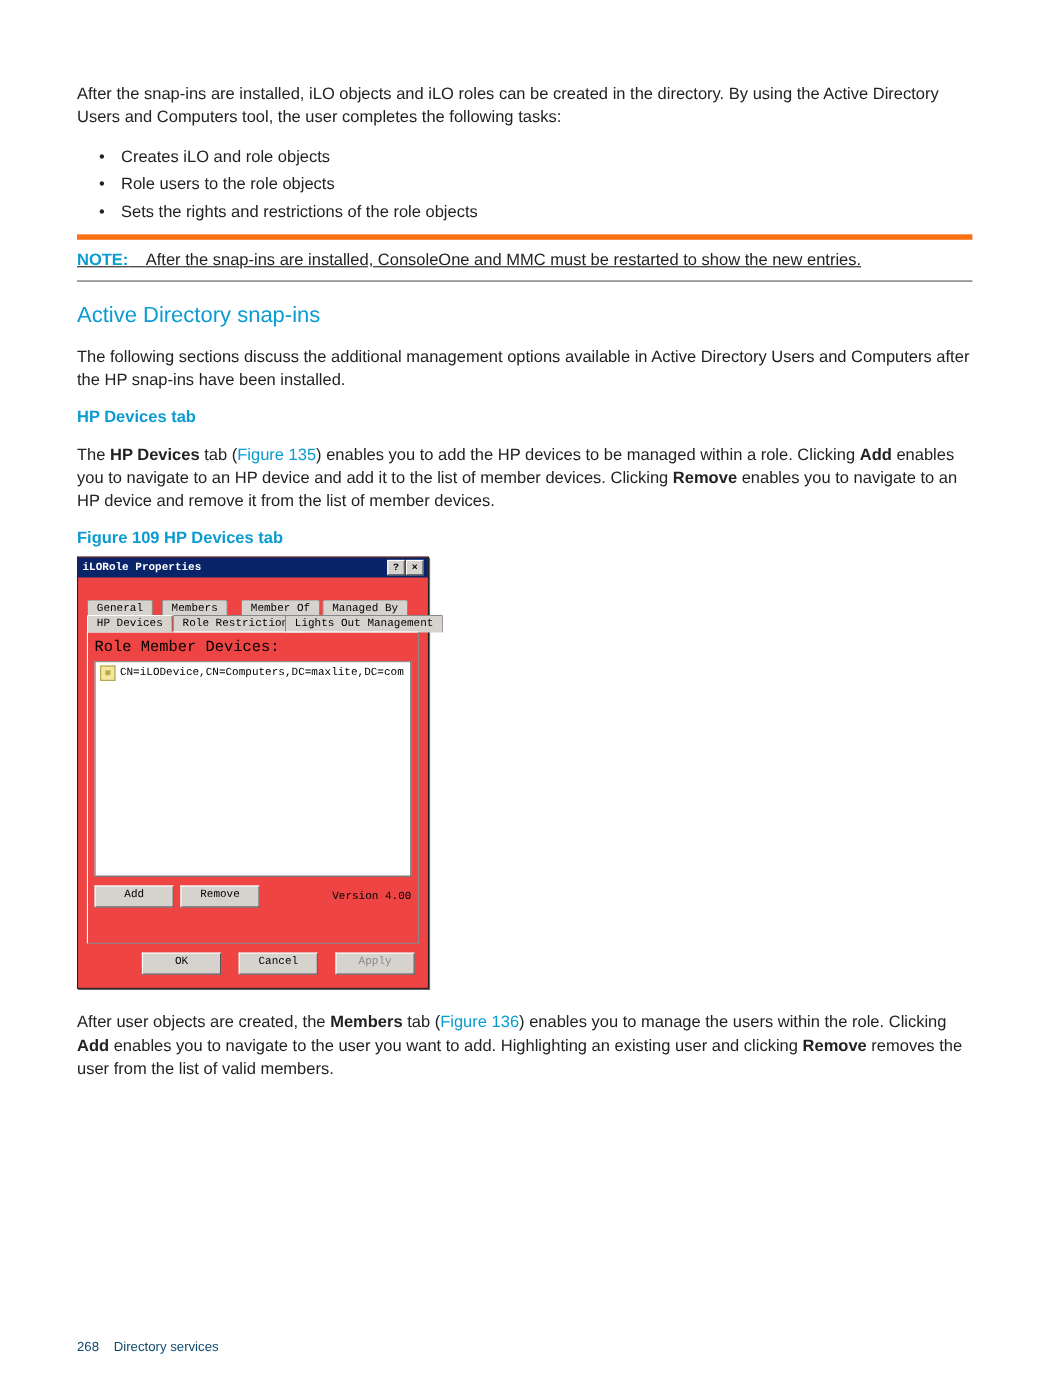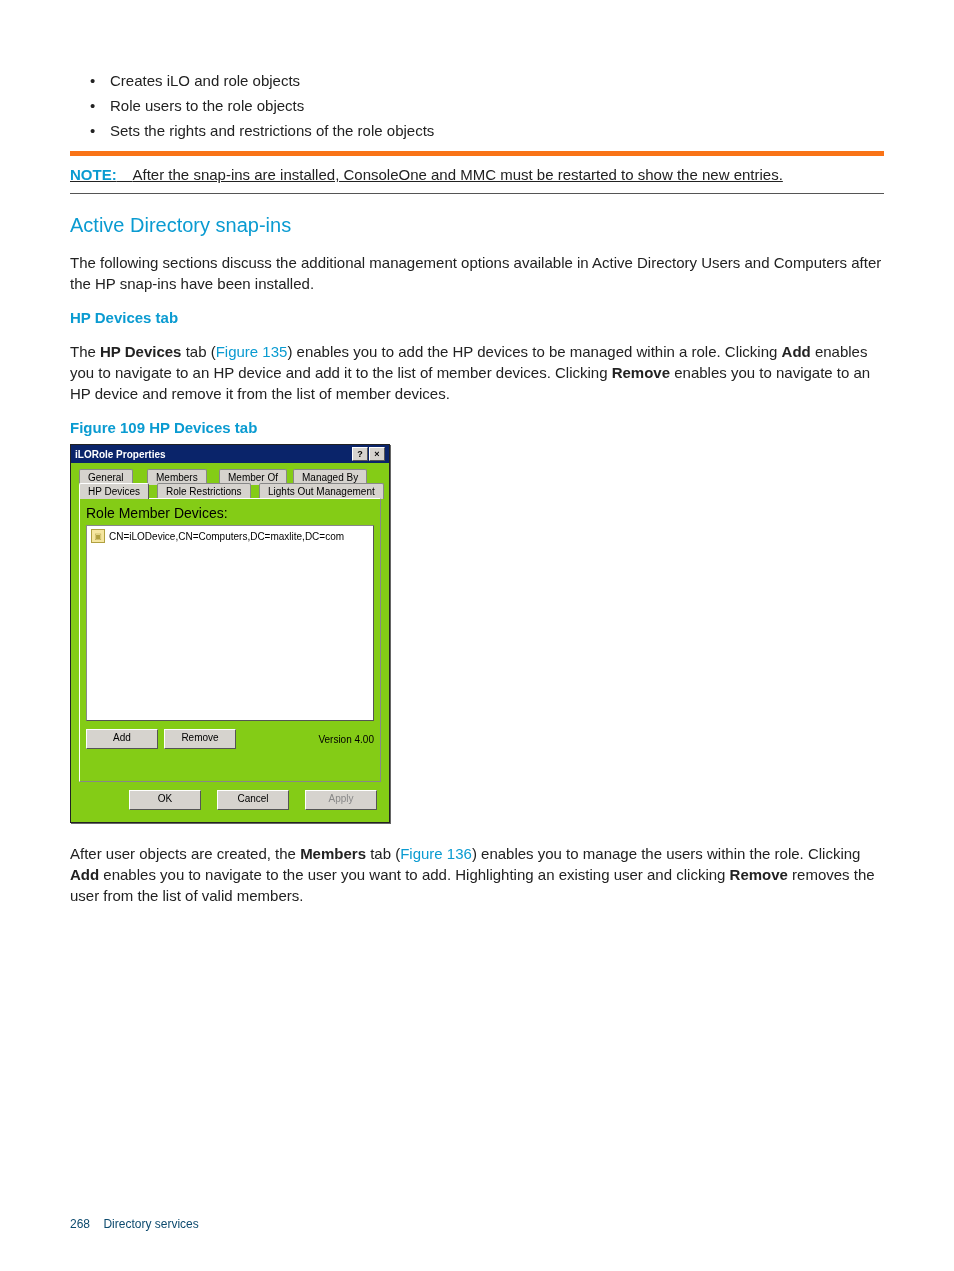--- a/index.html
+++ b/index.html
@@ -51,24 +51,24 @@
   .footer {
     position: absolute;
     bottom: 40px;
     left: 70px;
     font-size: 12px;
     color: #0c4a6e;
   }
   
   .dialog {
     width: 318px;
-    background: #84cc16;
+    background: #ef4444;
     border: 1px solid #222;
     box-shadow: 1px 1px 0 #666;
-    font-family: Liberation Sans, sans-serif;
+    font-family: Liberation Mono, monospace;
     font-size: 10px;
     color: #000;
     margin: 8px 0 20px 0;
   }
   .dlg-title {
     background: #0a246a;
     color: #fff;
     font-weight: bold;
     padding: 2px 4px;
     display: flex;
@@ -78,21 +78,21 @@
   .dlg-title .btns { display: flex; gap: 1px; }
   .dlg-title .btns .btn {
     width: 14px; height: 12px;
     background: #d6d3ce;
     border: 1px solid #fff;
     border-right-color: #555; border-bottom-color: #555;
     font-size: 9px; color:#000;
     display:flex; align-items:center; justify-content:center;
     line-height:1;
   }
-  .dlg-body { padding: 6px 8px 8px 8px; }
+  .dlg-body { padding: 20px 8px 8px 8px; }
   .tabrow { position: relative; height: 30px; }
   .tab {
     position: absolute;
     border: 1px solid #888;
     border-bottom: none;
     background: #d6d3ce;
     padding: 1px 8px;
     font-size: 10px;
     top: 0;
     height: 13px;
@@ -166,20 +166,21 @@
     padding: 8px 4px 4px 4px;
   }
   .version { font-size:10px; }
   .grouplabel { font-size:14px; margin-bottom:2px; display:block; }
 </style>
 </head>
 <body>
 
 <div class="page">
 
+  <p>After the snap-ins are installed, iLO objects and iLO roles can be created in the directory. By using the Active Directory Users and Computers tool, the user completes the following tasks:</p>
 
   <ul>
     <li>Creates iLO and role objects</li>
     <li>Role users to the role objects</li>
     <li>Sets the rights and restrictions of the role objects</li>
   </ul>
 
   <div class="note-block">
     <p style="margin:4px 0;">
       <span class="note-label">NOTE:</span>&nbsp;&nbsp;&nbsp;

